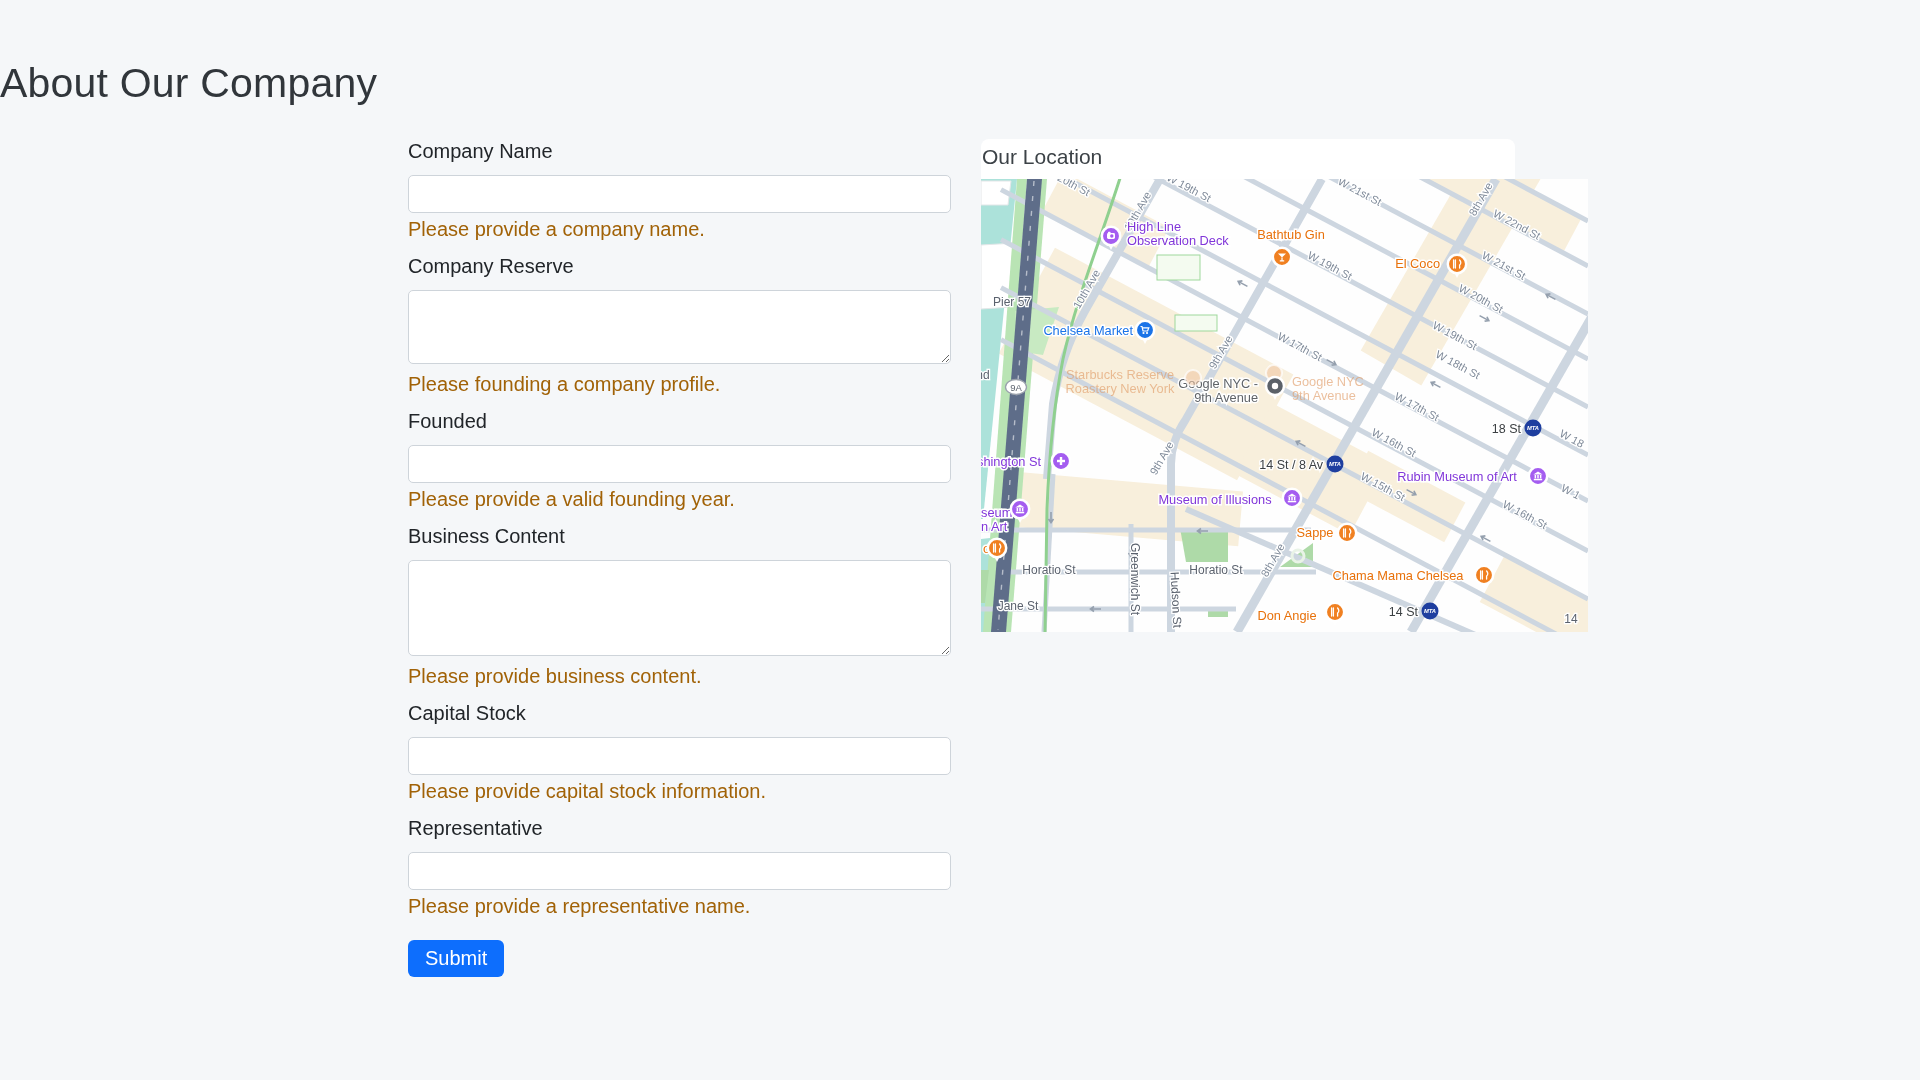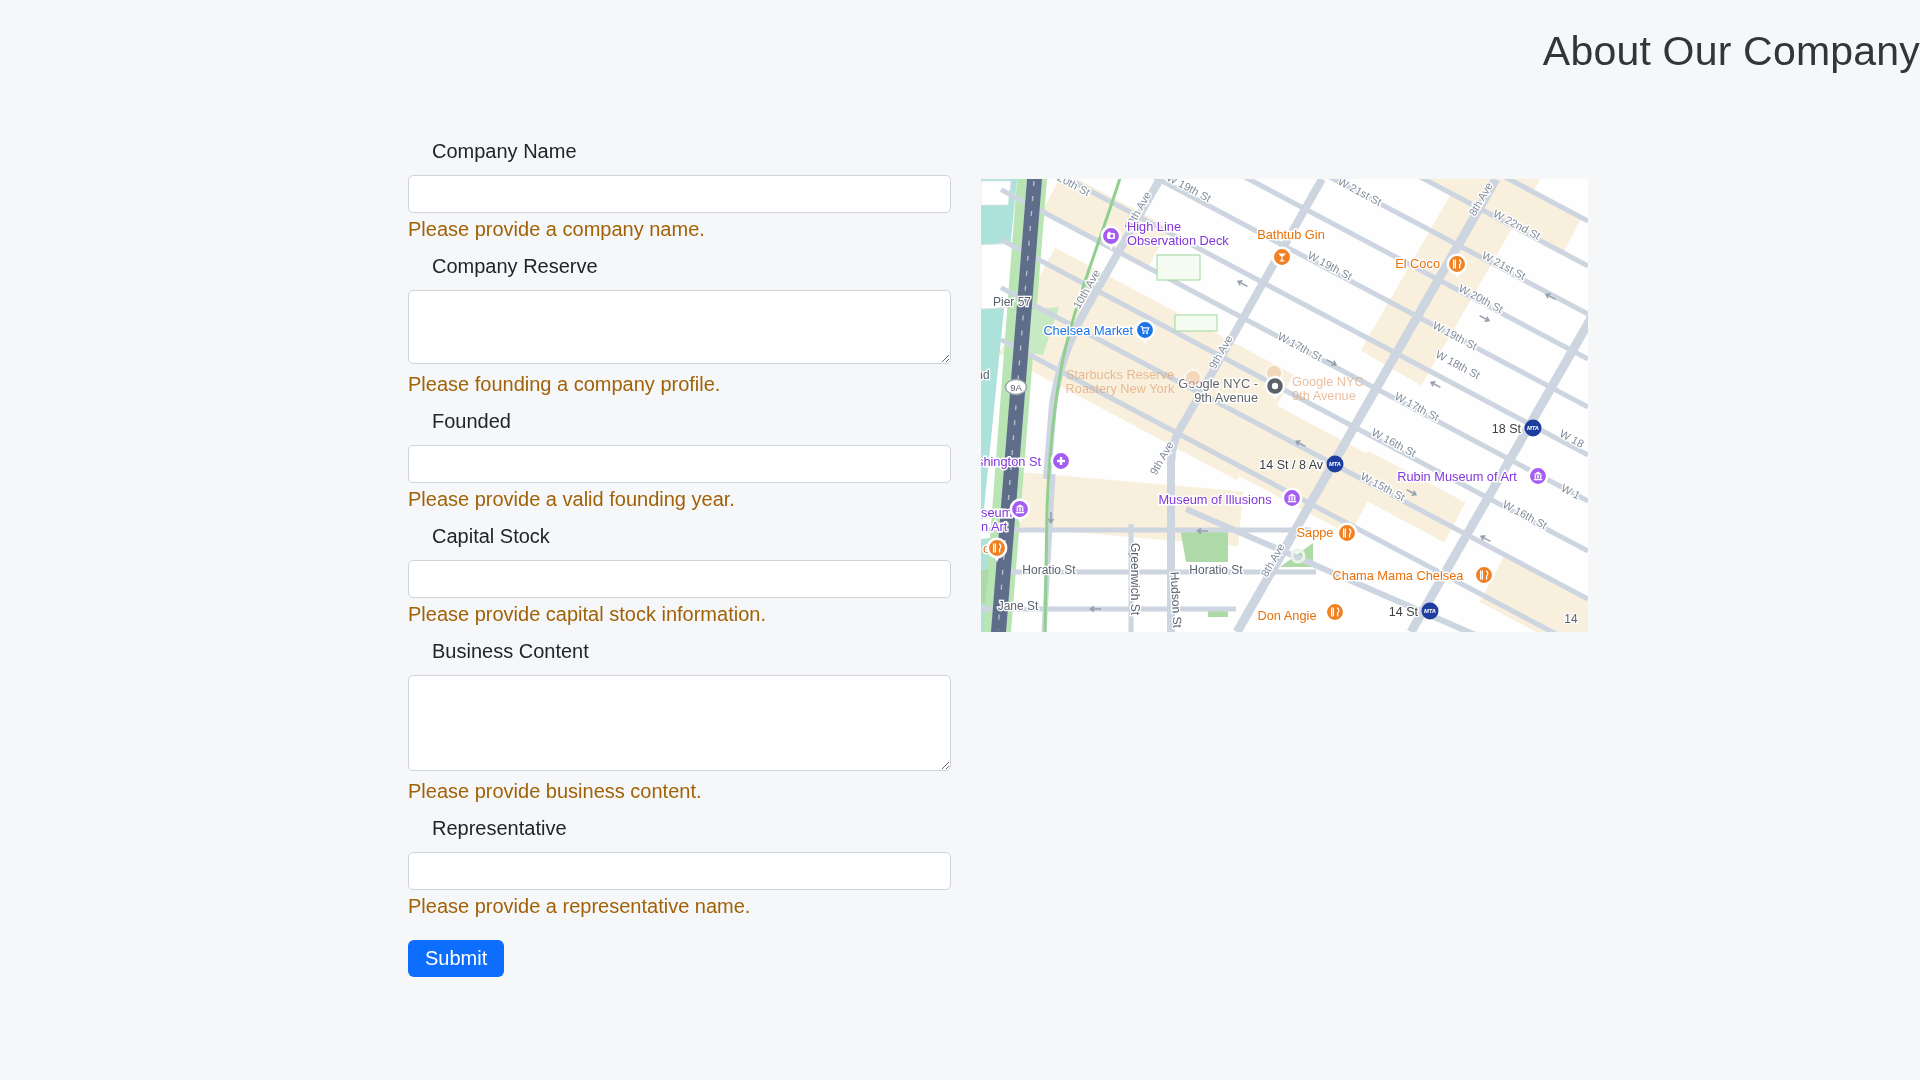--- a/index.html
+++ b/index.html
@@ -1,22 +1,22 @@
 <!DOCTYPE html>
 <html><head>
 <meta charset="utf-8">
 <style>
   html,body{margin:0;padding:0;background:#f5f7f9;font-family:"Liberation Sans",sans-serif;}
   #app{position:relative;width:1920px;height:1080px;overflow:hidden;background:#f5f7f9;}
-  .page-title{position:absolute;left:0;top:28px;width:100%;text-align:right;
+  .page-title{position:absolute;left:0;top:60px;width:100%;text-align:left;
     font-size:41px;color:#31363b;letter-spacing:.2px;}
   
   .form-col{position:absolute;left:408px;top:140px;width:543px;}
   .field{margin-bottom:14px;}
-  .field-label{display:block;font-size:20px;color:#212529;margin-bottom:12px;line-height:23px;margin-left:24px;}
+  .field-label{display:block;font-size:20px;color:#212529;margin-bottom:12px;line-height:23px;}
   .field input[type=text]{width:100%;height:38px;box-sizing:border-box;border:1px solid #ced4da;
     border-radius:5px;background:#fff;font-size:20px;padding:4px 12px;color:#212529;outline:none;}
   .field textarea{width:100%;height:74px;box-sizing:border-box;border:1px solid #ced4da;
     border-radius:5px;background:#fff;font-size:20px;padding:4px 12px;color:#212529;outline:none;resize:vertical;}
   .field textarea.tall{height:96px;}
   .field-help{font-size:20px;color:#a16207;margin-top:5px;line-height:23px;}
   .submit-btn{margin-top:8px;background:#0d6efd;color:#fff;border:none;border-radius:6px;
     font-size:20px;padding:7px 17px;cursor:pointer;font-family:"Liberation Sans",sans-serif;}
   
   .location-card{position:absolute;left:981px;top:139px;width:534px;height:48px;background:#fff;
@@ -38,27 +38,30 @@
 <body>
 
 <div id="app">
   <div class="page-title">About Our Company</div>
 
   <form class="form-col">
     <div id="fields-host">
         <div class="field"><label class="field-label">Company Name</label><input type="text" style=""><div class="field-help">Please provide a company name.</div></div>
         <div class="field"><label class="field-label">Company Reserve</label><textarea style=""></textarea><div class="field-help">Please founding a company profile.</div></div>
         <div class="field"><label class="field-label">Founded</label><input type="text" style=""><div class="field-help">Please provide a valid founding year.</div></div>
+        <div class="field"><label class="field-label">Business Content</label><textarea class="tall" style=""></textarea><div class="field-help">Please provide business content.</div></div>
         <div class="field"><label class="field-label">Capital Stock</label><input type="text" style=""><div class="field-help">Please provide capital stock information.</div></div>
-        <div class="field"><label class="field-label">Business Content</label><textarea class="tall" style=""></textarea><div class="field-help">Please provide business content.</div></div>
         <div class="field"><label class="field-label">Representative</label><input type="text" style=""><div class="field-help">Please provide a representative name.</div></div>
       </div>
     <button type="submit" class="submit-btn">Submit</button>
   </form>
 
+  <div class="location-card">
+    <div class="location-heading">Our Location</div>
+  </div>
 
   <div class="map-wrap">
     <svg id="mapsvg" width="607" height="453" viewBox="0 0 607 453">
 
       <rect x="0" y="0" width="607" height="453" fill="#fefefe"></rect>
 
       <g fill="#f8efdc">
         <rect x="30" y="125" width="270" height="120" transform="rotate(28 165 185)"></rect>
         <rect x="65" y="18" width="120" height="45" transform="rotate(28 125 40)"></rect>
         <rect x="350" y="50" width="240" height="70" transform="rotate(-60 470 85)"></rect>

